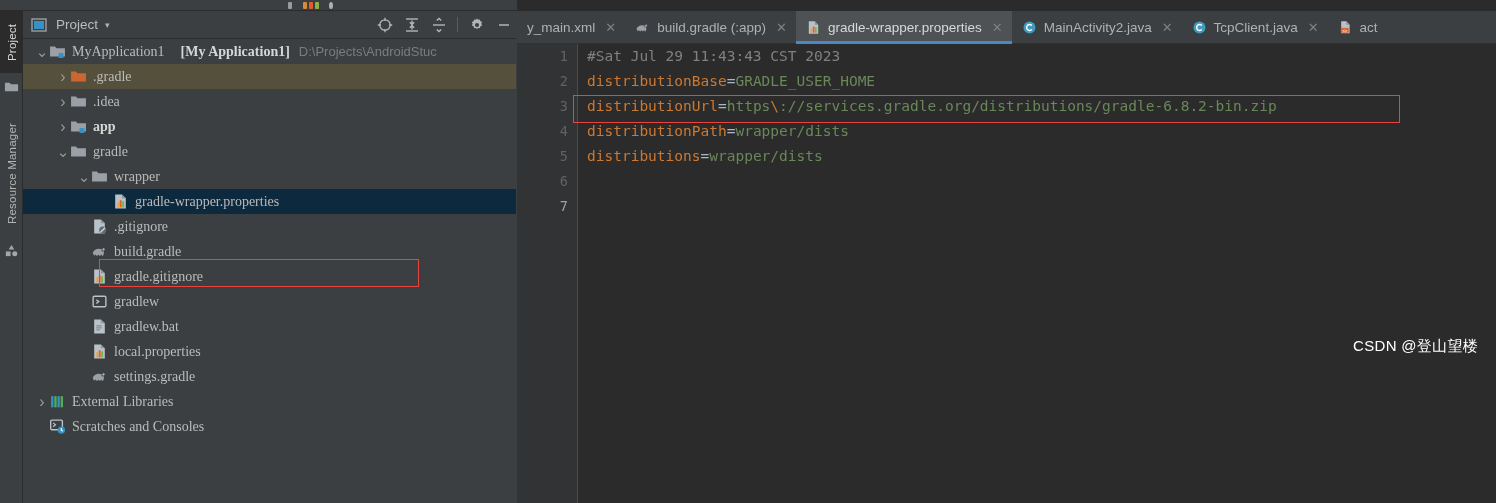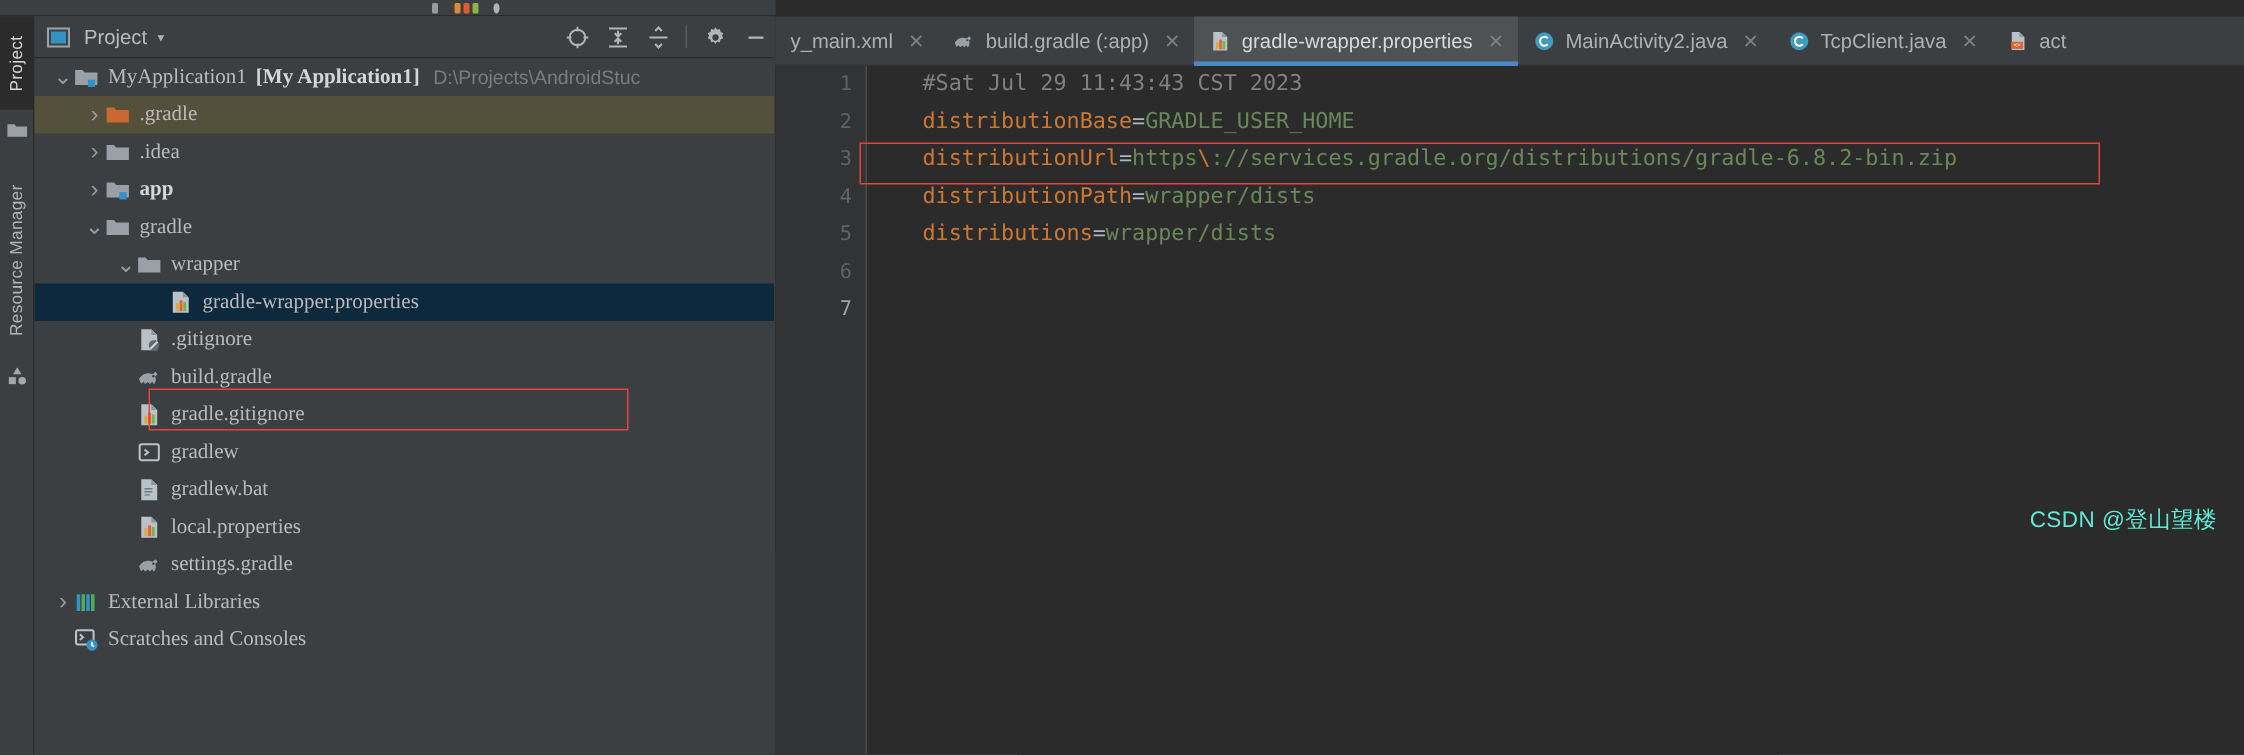--- a/index.html
+++ b/index.html
@@ -101,33 +101,33 @@
     background:#313335; border-right:1px solid #4b4b4b;
   }
   .gline{
     height:25px; line-height:25px; text-align:right; padding-right:9px;
     color:#606366; font-size:13.5px;
     font-family:"DejaVu Sans Mono","Liberation Mono",monospace;
   }
   .gline.cur{ color:#a4a3a3; }
   .codelines{ position:absolute; left:62px; top:0; right:0; height:459px; }
   .cline{
-    height:25px; line-height:25px; padding-left:20px;
+    height:25px; line-height:25px; padding-left:8px;
     font-family:"DejaVu Sans Mono","Liberation Mono",monospace;
-    font-size:14.5px; white-space:pre; color:#a9b7c6;margin-left:16px;
+    font-size:14.5px; white-space:pre; color:#a9b7c6;
   }
   .c-comment{ color:#808080; }
   .c-key{ color:#cc7832; }
   .c-eq{ color:#a9b7c6; }
   .c-val{ color:#6a8759; }
   .c-esc{ color:#cc7832; }
 
   .watermark{
     position:absolute; right:18px; bottom:12px;
-    color:#5eead4; font-size:15px; letter-spacing:.3px;
+    color:#ffffff; font-size:15px; letter-spacing:.3px;
   }
 </style>
 </head>
 <body>
 
 <div id="app">
 
   <div class="top-sliver">
     <div class="sliver-dot" style="left:288px;background:#9a9a9a;"></div>
     <div class="sliver-dot" style="left:303px;background:#d88b3a;"></div>
@@ -216,21 +216,21 @@
     </div>
 
     <div class="tree" id="tree">
         <div class="row">
           <span class="arrow" style="margin-left: 12px; font-size: 15px; line-height: 8px;">⌄</span>
           <span class="ficon"><svg width="17" height="17" viewBox="0 0 16 16">
               <path d="M1 3.4h4.6L7 5h8v7.8H1z" fill="#9aa0a6"></path>
               <rect x="9" y="9.5" width="4.6" height="4.6" fill="#3592c4"></rect>
             </svg></span>
           <span class="lbl">MyApplication1</span>
-          <span class="lbl bold" style="margin-left: 6px;">[My Application1]</span>
+          <span class="lbl bold" style="margin-left: 16px;">[My Application1]</span>
           <span class="sub">D:\Projects\AndroidStuc</span>
         </div>
         <div class="row hover">
           <span class="arrow" style="margin-left: 33px; font-size: 16px;">›</span>
           <span class="ficon"><svg width="17" height="17" viewBox="0 0 16 16">
               <path d="M1 3.4h4.6L7 5h8v7.8H1z" fill="#cc6633"></path>
             </svg></span>
           <span class="lbl">.gradle</span>
         </div>
         <div class="row">

